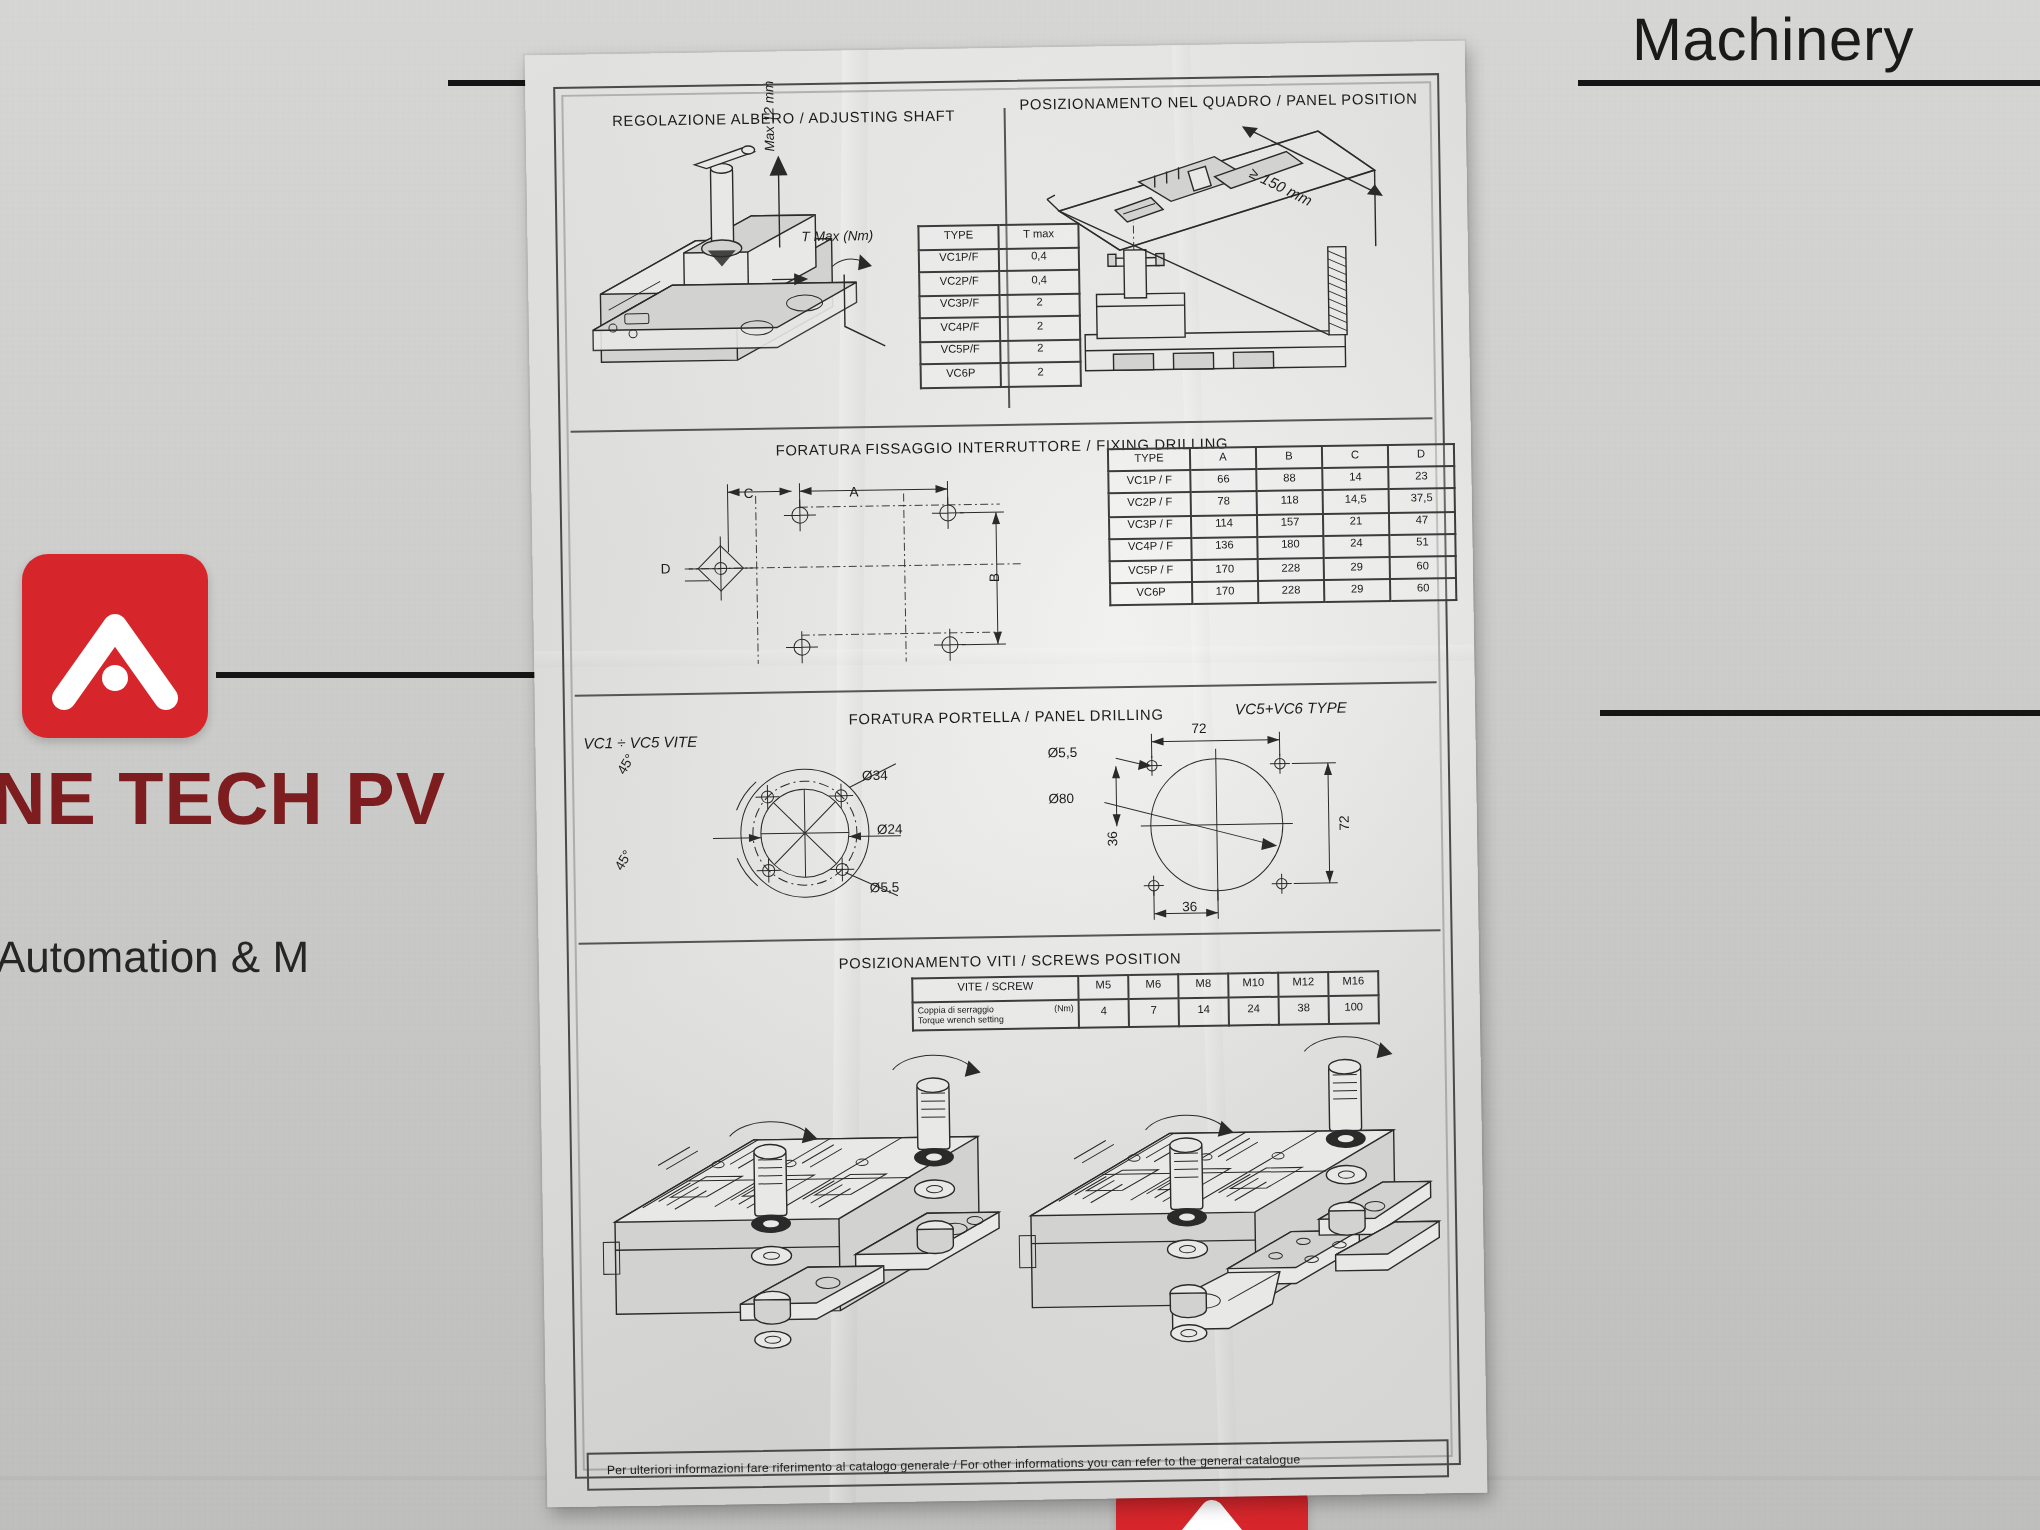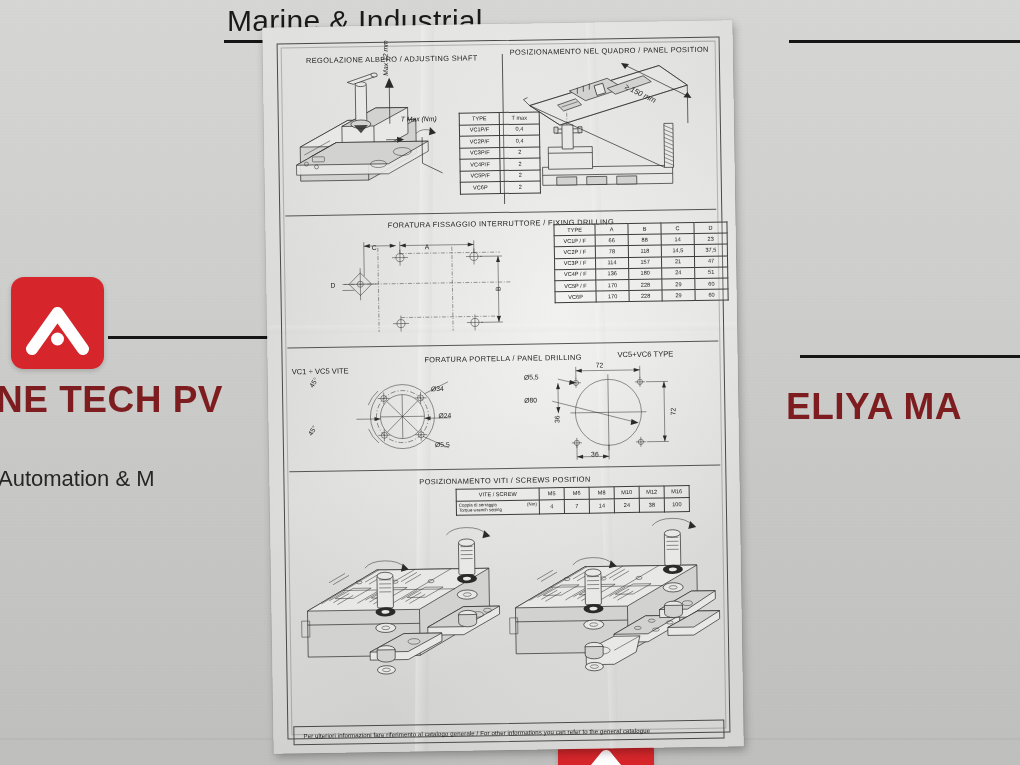--- a/index.html
+++ b/index.html
@@ -43,21 +43,21 @@
          border:1.3px solid #4a4a4a;}
   #frame2{position:absolute;left:18px;top:20px;right:17px;bottom:18px;
          border:1px solid #7d7d7d;opacity:.5;}
 
   .sec{position:absolute;left:20px;right:19px;}
   .sec-div{position:absolute;left:20px;right:19px;height:1.1px;background:#555;}
   .sec-title{position:absolute;width:100%;text-align:center;font-size:7.4px;
              letter-spacing:.35px;color:#1c1c1c;font-weight:400;}
   .vdiv{position:absolute;width:1.1px;background:#555;}
 
-  .lbl{position:absolute;font-size:7.3px;color:#1c1c1c;white-space:nowrap;}
+  .lbl{position:absolute;font-size:7.3px;color:#1c1c1c;white-space:nowrap;font-style:italic;}
   .dim{position:absolute;font-size:6.8px;color:#1c1c1c;white-space:nowrap;}
 
   
   table.t{position:absolute;border-collapse:collapse;background:rgba(255,255,255,.18);}
   table.t td,table.t th{border:.9px solid #3c3c3c;font-size:5.6px;font-weight:400;
       text-align:center;color:#1a1a1a;padding:1px 2px;line-height:1.25;}
   table.t th{font-size:5.6px;font-weight:400;}
 
   #tbl-tmax{left:175px;top:62px;}
   #tbl-tmax td,#tbl-tmax th{min-width:35px;height:8.5px;}
@@ -84,37 +84,36 @@
   .fillk{fill:#2a2a2a;}
   .thin{stroke:#2a2a2a;stroke-width:.5;fill:none;}
   .dash{stroke:#2a2a2a;stroke-width:.45;fill:none;stroke-dasharray:4 1.6 1 1.6;}
 </style>
 </head>
 <body>
 
 <div id="poster">
   <div class="noise"></div>
 
-  <div class="bg-text bg-title" style="left:227px;top:4px;">Marine &amp; Industrial</div>
   <div class="bg-rule" style="left:224px;top:40px;width:276px;"></div>
 
+  <div class="bg-text bg-title" style="left:816px;top:4px;">Machinery</div>
   <div class="bg-rule" style="left:789px;top:40px;width:231px;"></div>
 
   <div class="logo" style="left:11px;top:277px;width:93px;height:92px;">
     <svg class="arch" viewBox="0 0 93 92">
       <path d="M21 72 L46.5 36 L72 72" fill="none" stroke="#fff" stroke-width="12" stroke-linecap="round" stroke-linejoin="round"></path>
       <circle cx="46.5" cy="62" r="6.5" fill="#fff"></circle>
     </svg>
   </div>
   <div class="bg-rule" style="left:108px;top:336px;width:165px;"></div>
   <div class="bg-brand" style="left:-4px;top:379px;">NE TECH PV</div>
   <div class="bg-sub" style="left:-2px;top:466px;">Automation &amp; M</div>
 
   <div class="bg-rule" style="left:800px;top:355px;width:220px;"></div>
-  <div class="bg-brand" style="left:786px;top:386px;">ELIYA MA</div>
 
   <div class="logo" style="left:558px;top:740px;width:96px;height:60px;border-radius:11px;">
     <svg class="arch" viewBox="0 0 96 60">
       <path d="M22 48 L48 16 L74 48" fill="none" stroke="#fff" stroke-width="12" stroke-linecap="round" stroke-linejoin="round"></path>
       <circle cx="48" cy="40" r="7" fill="#fff"></circle>
     </svg>
   </div>
 
   <div class="bg-rule" style="left:0px;top:738px;width:1020px;height:2px;background:#b9b9b7;"></div>
 </div>

